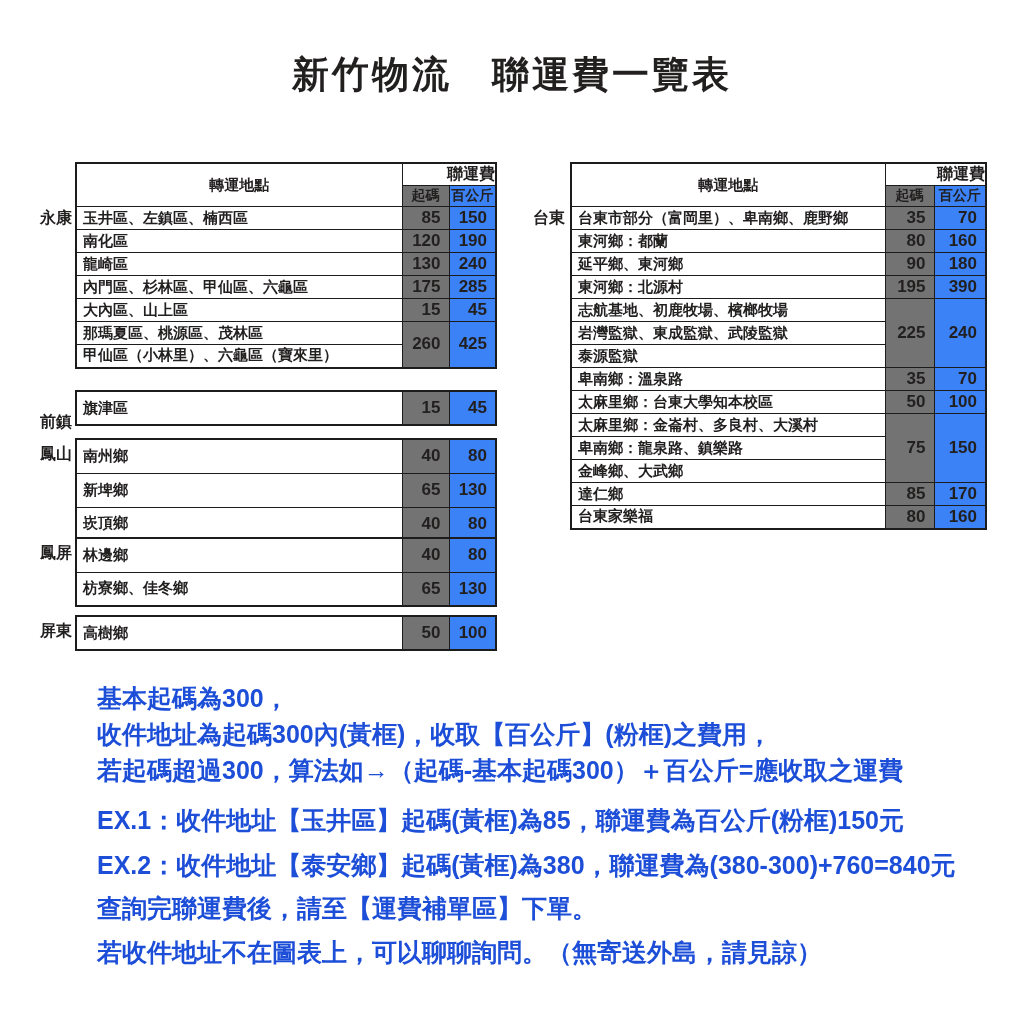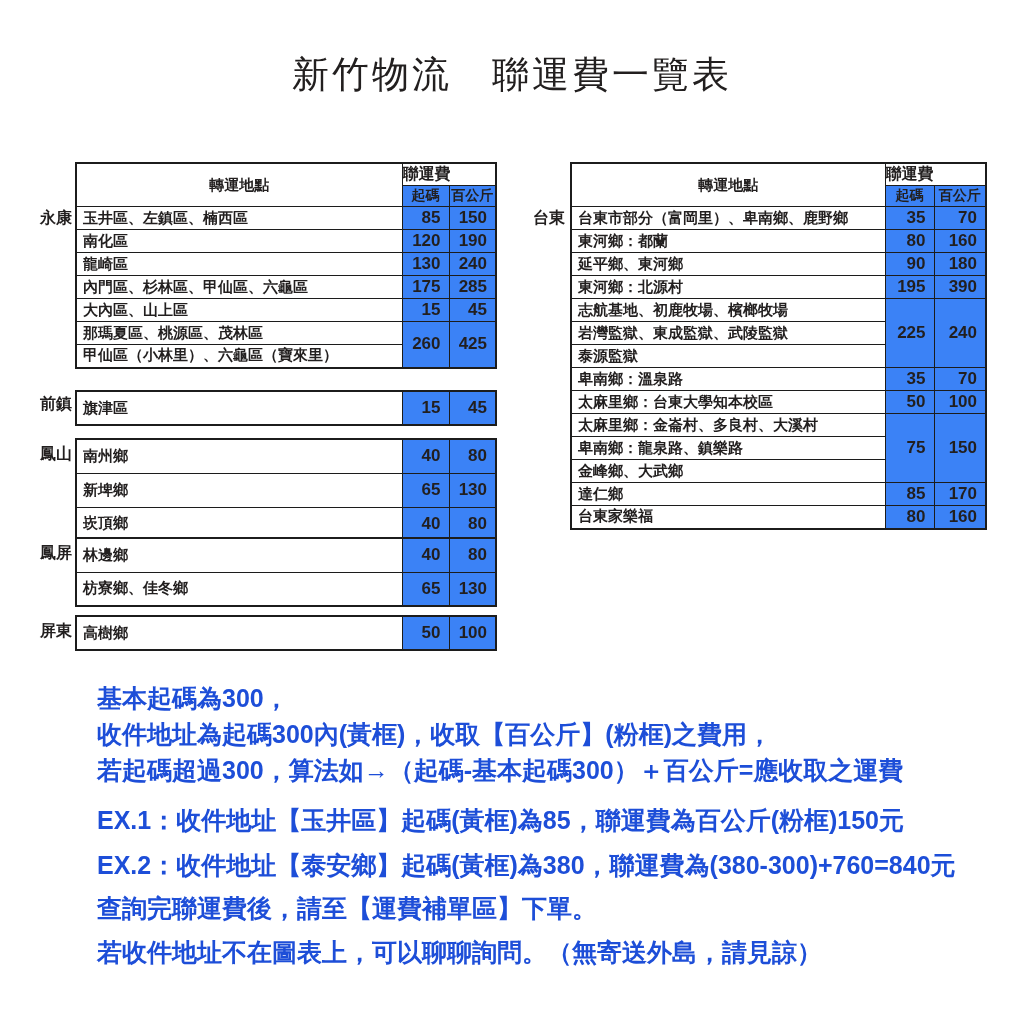--- a/index.html
+++ b/index.html
@@ -1,46 +1,46 @@
 <!DOCTYPE html>
 <html><head>
 <meta charset="utf-8">
 <style>
   * { margin:0; padding:0; box-sizing:border-box; }
   html,body { width:1024px; height:1024px; background:#ffffff; }
   body { position:relative; font-family:"Liberation Sans","DejaVu Sans",sans-serif; color:#1a1a1a; overflow:hidden; }
 
   .title { position:absolute; top:50px; left:0; width:1024px; text-align:center;
-           font-size:37px; font-weight:400; letter-spacing:3px; color:#221f1f; }
+           font-size:37px; font-weight:700; letter-spacing:3px; color:#221f1f; }
 
   .glabel { position:absolute; font-size:16px; font-weight:700; line-height:23px; color:#221f1f; white-space:nowrap; }
 
   table.fee { position:absolute; border-collapse:collapse; table-layout:fixed; background:#fff; }
   table.fee th, table.fee td { border:1.5px solid #1c1c1c; overflow:hidden; white-space:nowrap; color:#221f1f; }
   table.fee { border:2px solid #1c1c1c; }
   tr.hr { height:21px; }
   th.h-loc { font-size:15px; font-weight:700; text-align:center; }
-  th.h-fee { font-size:16px; font-weight:700; text-align:left; }
+  th.h-fee { font-size:16px; font-weight:700; text-align:right; }
   th.h-sub { font-size:14px; font-weight:700; text-align:center; }
   td.region { font-size:15px; font-weight:700; text-align:left; padding-left:6px;margin-left:43px; }
   td.num { font-size:17px; font-weight:700; text-align:right; padding-right:8px;margin-left:30px; }
-  .yellow { background:#3b82f6; }
+  .yellow { background:#737373; }
   .pink   { background:#3b82f6; }
   .t-main tbody tr { height:23px; }
   .t-mini tbody tr { height:34px; }
 
   #t-yongkang { left:75px; top:162px; width:420px; }
   #t-qianzhen { left:75px; top:390px; width:420px; }
   #t-fengshan { left:75px; top:438px; width:420px; }
   #t-fengping { left:75px; top:537px; width:420px; }
   #t-pingtung { left:75px; top:615px; width:420px; }
   #t-taitung  { left:570px; top:162px; width:415px; }
 
   #l-yongkang { left:40px; top:206px; }
-  #l-qianzhen { left:40px; top:392px; }
+  #l-qianzhen { left:40px; top:410px; }
   #l-fengshan { left:40px; top:442px; }
   #l-fengping { left:40px; top:541px; }
   #l-pingtung { left:40px; top:619px; }
   #l-taitung  { left:533px; top:206px; }
 
   .notes { position:absolute; left:97px; top:680px; font-size:25px; font-weight:600; color:#1d4ed8; }
   .notes div { white-space:nowrap; line-height:36px; }
   .notes .ex1 { margin-top:14px; }
   .notes .ex2 { margin-top:9px; }
   .notes .n6  { margin-top:7px; }

